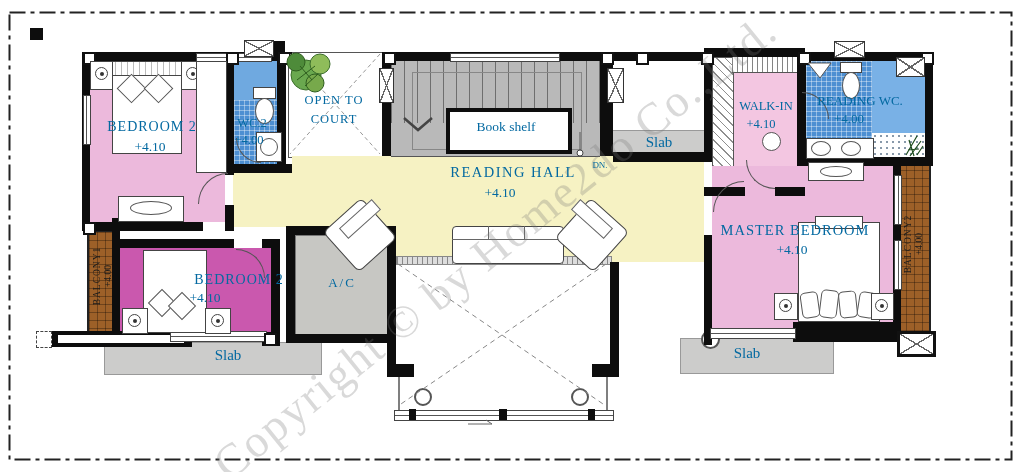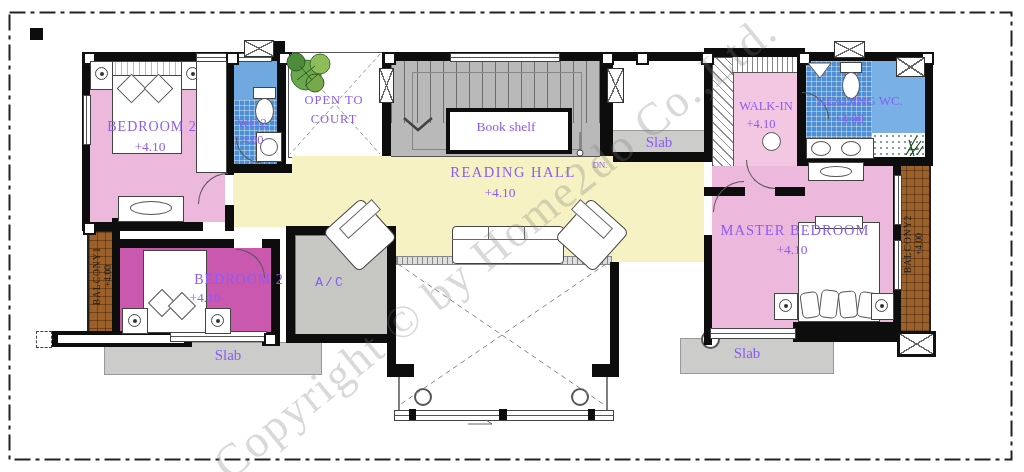--- a/index.html
+++ b/index.html
@@ -28,21 +28,21 @@
   .wbox{position:absolute;background:#fff;border:1px solid #444;}
   .oval{position:absolute;background:#fff;border:1px solid #555;border-radius:50%;}
   .fan{position:absolute;border:1px solid #444;border-radius:50%;}
   .fan:after{content:"";position:absolute;left:50%;top:50%;width:4px;height:4px;margin:-2px 0 0 -2px;
              background:#333;border-radius:50%;}
   .pillow{position:absolute;background:#fff;border:1px solid #555;}
   .arc{position:absolute;border-color:#555;border-style:solid;background:transparent;}
   .arc-tl{border-width:1px 0 0 1px;border-radius:100% 0 0 0;}
   .arc-tr{border-width:1px 1px 0 0;border-radius:0 100% 0 0;}
   .arc-bl{border-width:0 0 1px 1px;border-radius:0 0 0 100%;}
-  .lbl{position:absolute;transform:translate(-50%,-50%);color:#8b5cf6;text-align:center;
+  .lbl{position:absolute;transform:translate(-50%,-50%);color:#0369a1;text-align:center;
        white-space:nowrap;line-height:1.1;}
   .vlbl{position:absolute;writing-mode:vertical-rl;transform:translate(-50%,-50%) rotate(180deg);
         color:#1c1c1c;white-space:nowrap;}
   .watermark{position:absolute;left:55px;top:220px;width:880px;text-align:center;
         transform:rotate(-39deg);font-size:46px;letter-spacing:2px;
         color:rgba(120,120,120,.28);white-space:nowrap;pointer-events:none;}
   svg.linework{position:absolute;left:0;top:0;pointer-events:none;}
 </style>
 </head>
 <body>
@@ -258,20 +258,20 @@
   <div class="lbl" style="left:582px;top:166px;font-size:9px;margin-left:18px;">DN.</div>
   <div class="lbl" style="left:659px;top:142px;font-size:15px;">Slab</div>
   <div class="lbl" style="left:766px;top:107px;font-size:12.5px;">WALK-IN</div>
   <div class="lbl" style="left:761px;top:125px;font-size:12.5px;">+4.10</div>
   <div class="lbl" style="left:860px;top:101px;font-size:13px;">READING WC.</div>
   <div class="lbl" style="left:849px;top:119px;font-size:13px;">+4.00</div>
   <div class="lbl" style="left:795px;top:231px;font-size:14.5px;letter-spacing:1px;">MASTER BEDROOM</div>
   <div class="lbl" style="left:792px;top:250px;font-size:13.5px;">+4.10</div>
   <div class="lbl" style="left:206px;top:280px;font-size:14px;letter-spacing:1px;margin-left:33px;">BEDROOM 2</div>
   <div class="lbl" style="left:205px;top:298px;font-size:13.5px;">+4.10</div>
-  <div class="lbl" style="left:330px;top:283px;font-size:13px;letter-spacing:2px;font-family:Liberation Mono, monospace;">A/C</div>
+  <div class="lbl" style="left:342px;top:283px;font-size:13px;letter-spacing:2px;">A/C</div>
   <div class="lbl" style="left:228px;top:355px;font-size:15px;">Slab</div>
   <div class="lbl" style="left:747px;top:353px;font-size:15px;">Slab</div>
   <div class="vlbl" style="left:97px;top:276px;font-size:9.5px;letter-spacing:1px;">BALCONY1</div>
   <div class="vlbl" style="left:108px;top:276px;font-size:9.5px;">+4.00</div>
   <div class="vlbl" style="left:908px;top:244px;font-size:9.5px;letter-spacing:1px;">BALCONY2</div>
   <div class="vlbl" style="left:919px;top:244px;font-size:9.5px;">+4.00</div>
 </div>
 
 </body></html>

